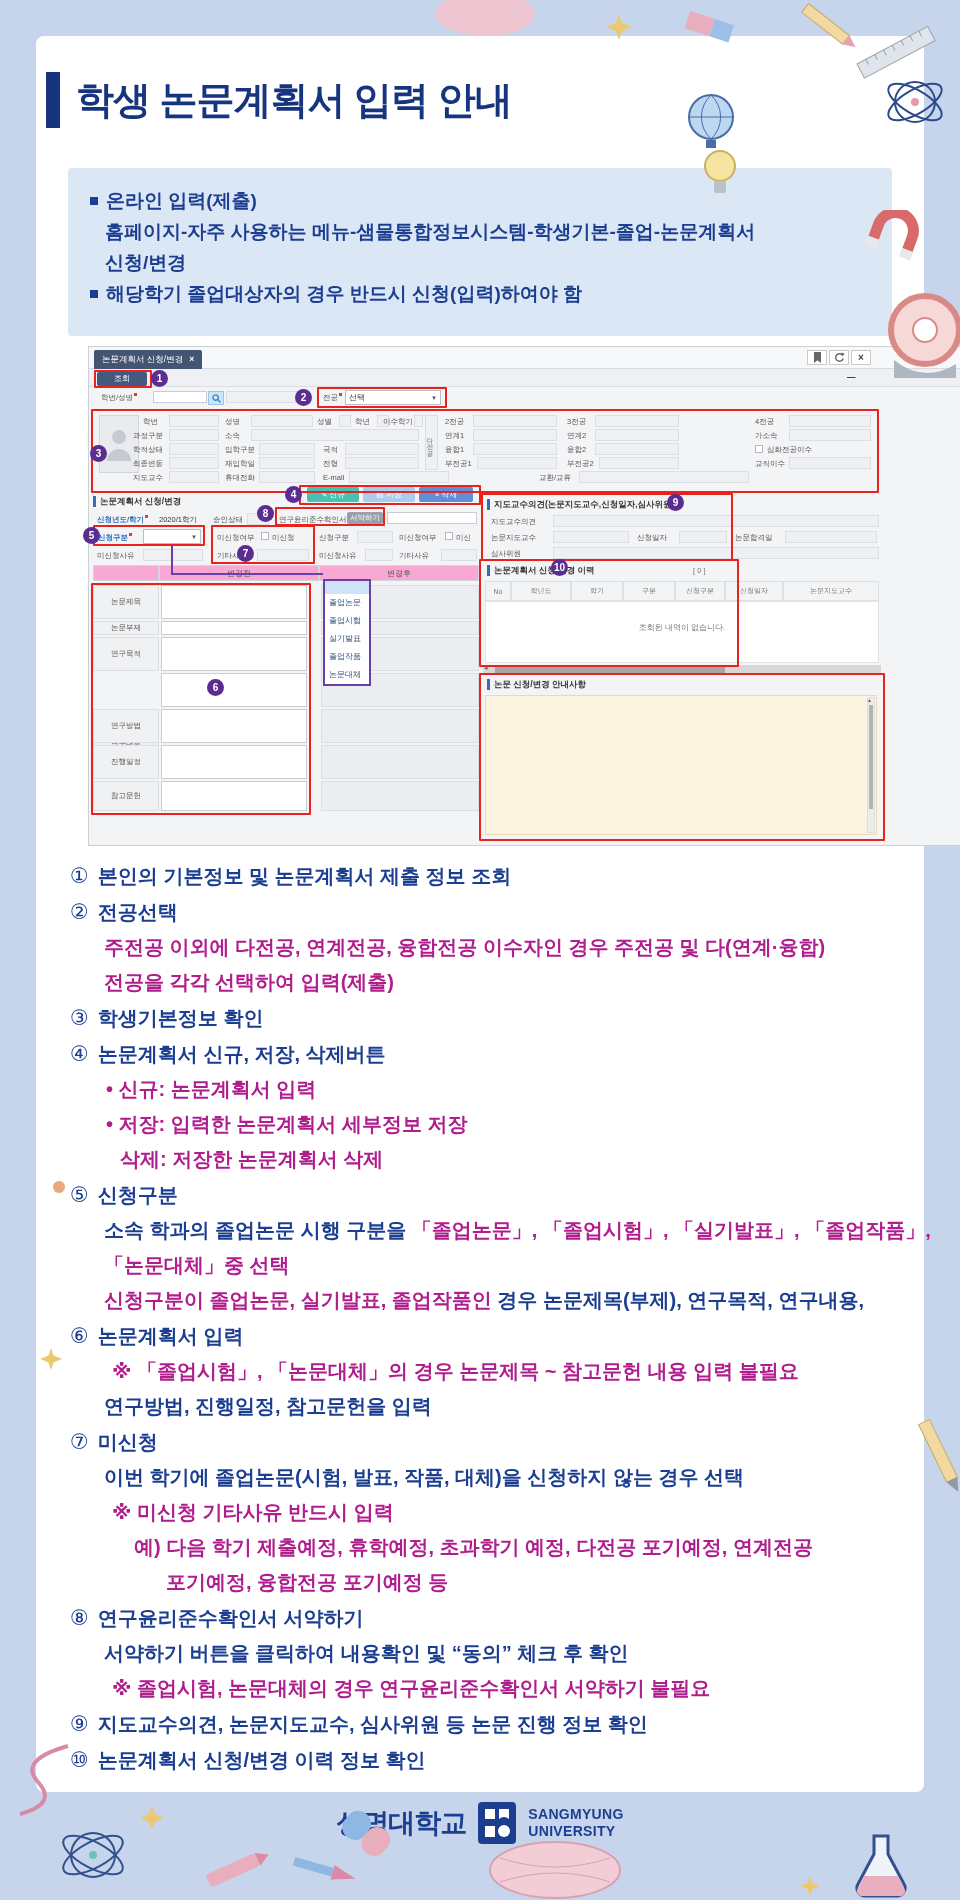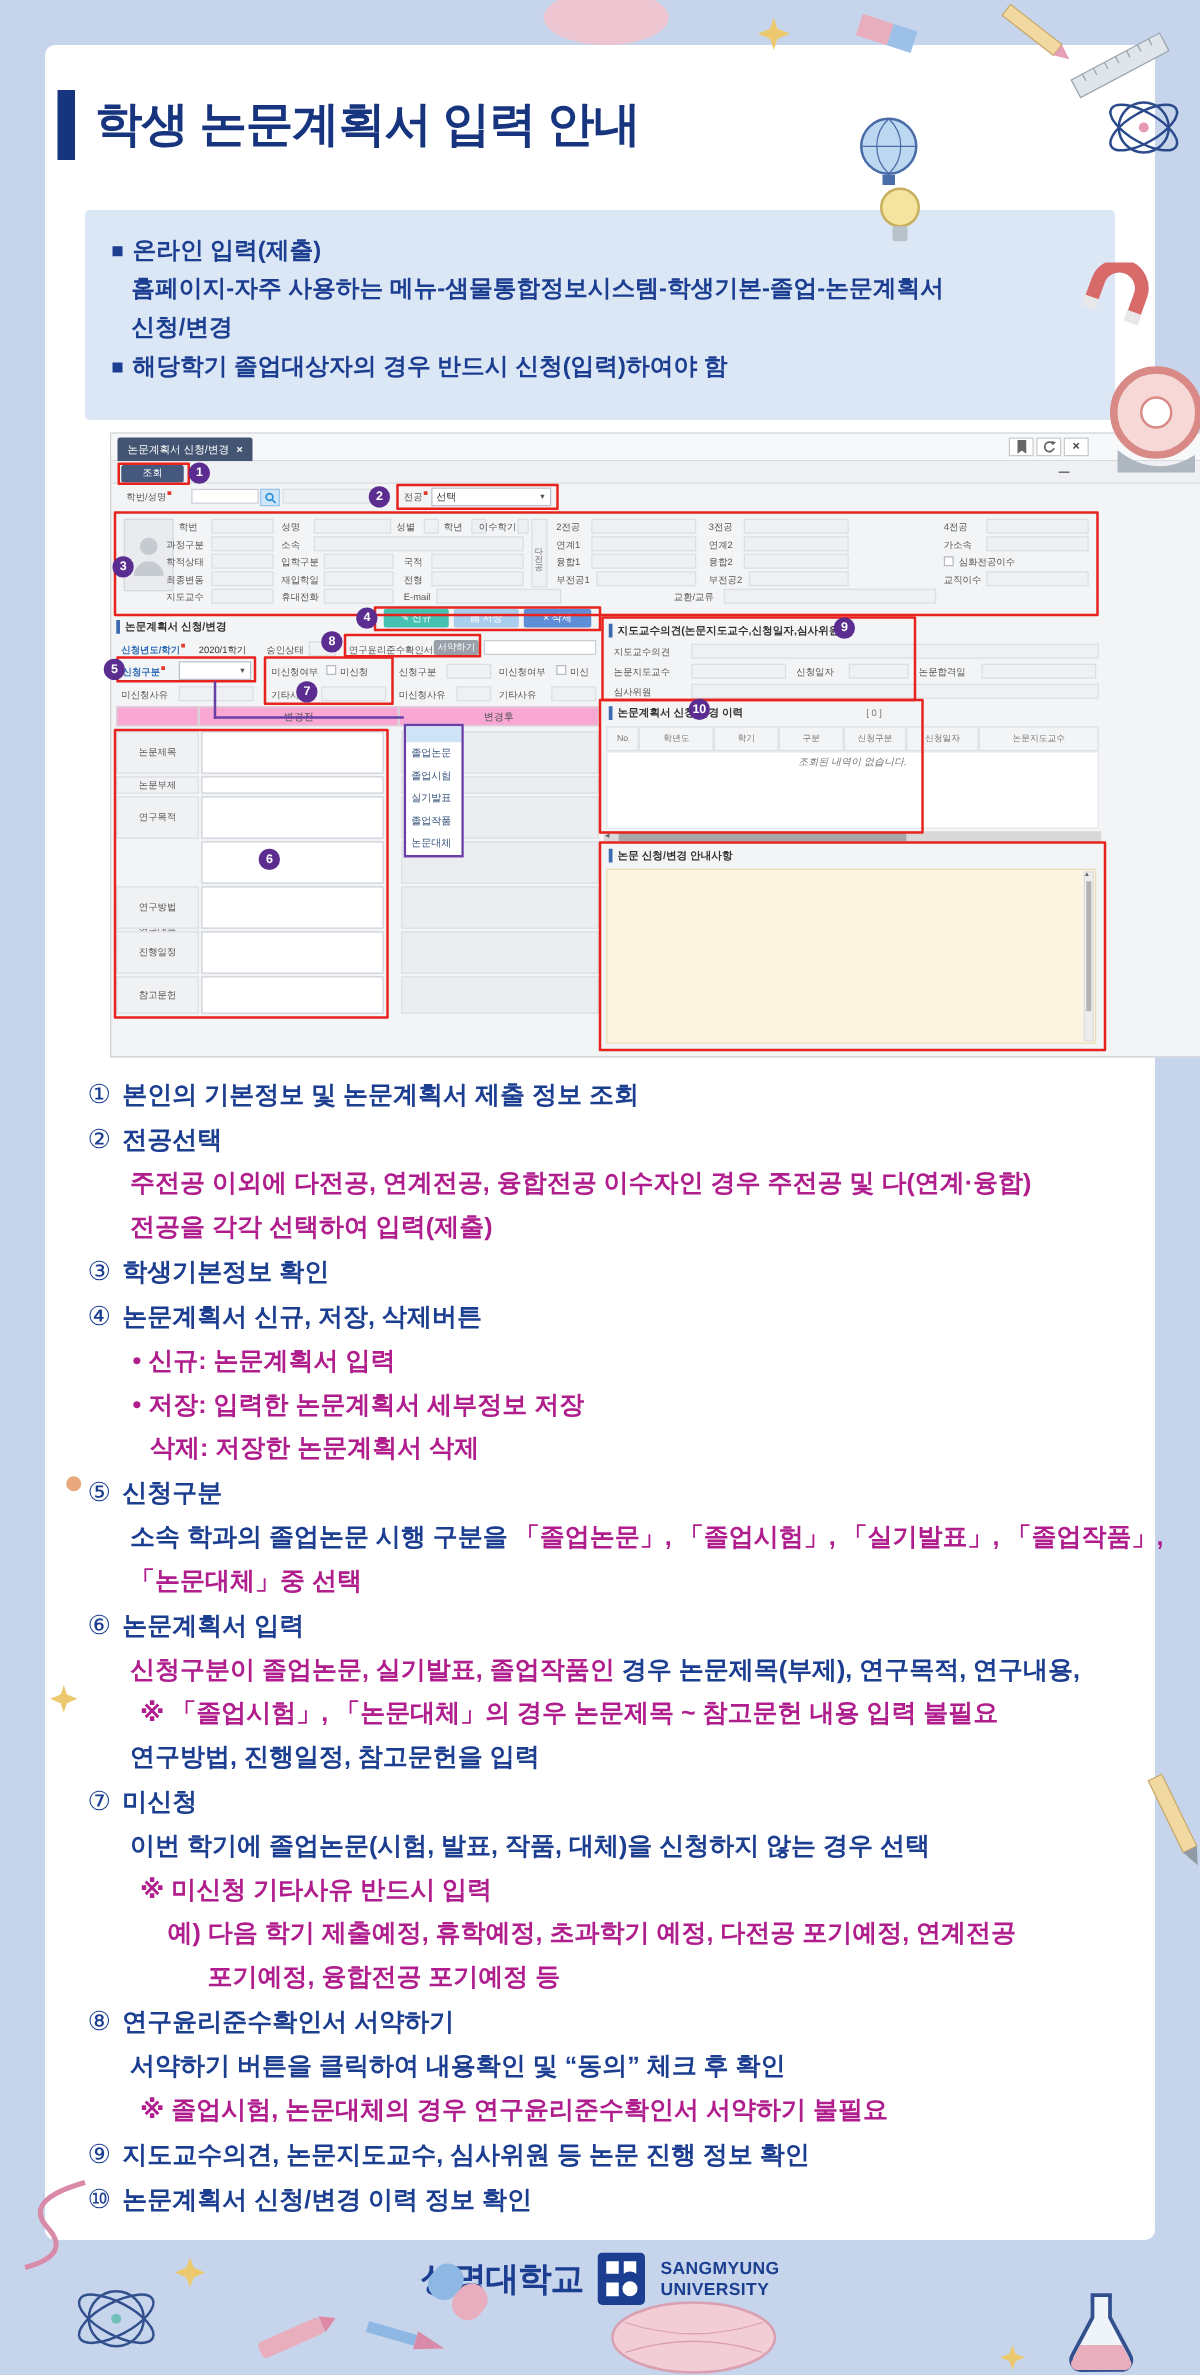--- a/index.html
+++ b/index.html
@@ -428,21 +428,21 @@
     <span class="lb" style="left:604px;top:219px;color:#777;">[ 0 ]</span>
     <div class="rb" style="left:390px;top:212px;width:260px;height:108px;"></div>
     <div class="thc" style="left:396px;top:234px;width:26px;">No</div>
     <div class="thc" style="left:422px;top:234px;width:60px;">학년도</div>
     <div class="thc" style="left:482px;top:234px;width:52px;">학기</div>
     <div class="thc" style="left:534px;top:234px;width:52px;">구분</div>
     <div class="thc" style="left:586px;top:234px;width:50px;">신청구분</div>
     <div class="thc" style="left:636px;top:234px;width:58px;">신청일자</div>
     <div class="thc" style="left:694px;top:234px;width:96px;">논문지도교수</div>
     <div class="ab" style="left:396px;top:254px;width:394px;height:62px;background:#fff;border:1px solid #e2e4e7;">
-      <div style="text-align:center;margin-top:2px;font-size:8px;color:#777;font-style:italic;">조회된 내역이 없습니다.</div>
+      <div style="text-align:center;margin-top:20px;font-size:8px;color:#777;">조회된 내역이 없습니다.</div>
     </div>
     <div class="scrh" style="left:394px;top:318px;width:398px;">
       <span style="position:absolute;left:1px;top:-1px;font-size:7px;color:#666;">◂</span>
       <span style="position:absolute;left:12px;top:1px;width:230px;height:7px;background:#a6a6a6;display:inline-block;"></span>
     </div>
 
     <div class="sect" style="left:398px;top:332px;">논문 신청/변경 안내사항</div>
     <div class="rb" style="left:390px;top:326px;width:406px;height:168px;"></div>
     <div class="ab" style="left:396px;top:348px;width:392px;height:140px;background:#fcf3e0;border:1px solid #e9dbb9;">
       <div class="scrv" style="right:1px;top:1px;height:136px;">
@@ -458,22 +458,22 @@
     <div class="il ind1 mag">주전공 이외에 다전공, 연계전공, 융합전공 이수자인 경우 주전공 및 다(연계·융합)</div>
     <div class="il ind1 mag">전공을 각각 선택하여 입력(제출)</div>
     <div class="il"><span class="no">③</span><span>학생기본정보 확인</span></div>
     <div class="il"><span class="no">④</span><span>논문계획서 신규, 저장, 삭제버튼</span></div>
     <div class="il ind-bu mag">• 신규: 논문계획서 입력</div>
     <div class="il ind-bu mag">• 저장: 입력한 논문계획서 세부정보 저장</div>
     <div class="il ind-b3 mag">삭제: 저장한 논문계획서 삭제</div>
     <div class="il"><span class="no">⑤</span><span>신청구분</span></div>
     <div class="il ind1"><span class="navy">소속 학과의 졸업논문 시행 구분을 </span><span class="mag">「졸업논문」, 「졸업시험」, 「실기발표」, 「졸업작품」,</span></div>
     <div class="il ind1 mag">「논문대체」중 선택</div>
+    <div class="il ind1"><span class="mag">신청구분이 졸업논문, 실기발표, 졸업작품인 </span><span class="navy">경우 논문제목(부제), 연구목적, 연구내용,</span></div>
     <div class="il"><span class="no">⑥</span><span>논문계획서 입력</span></div>
-    <div class="il ind1"><span class="mag">신청구분이 졸업논문, 실기발표, 졸업작품인 </span><span class="navy">경우 논문제목(부제), 연구목적, 연구내용,</span></div>
     <div class="il ind-nt mag">※ 「졸업시험」, 「논문대체」의 경우 논문제목 ~ 참고문헌 내용 입력 불필요</div>
     <div class="il ind1 navy">연구방법, 진행일정, 참고문헌을 입력</div>
     <div class="il"><span class="no">⑦</span><span>미신청</span></div>
     <div class="il ind1 navy">이번 학기에 졸업논문(시험, 발표, 작품, 대체)을 신청하지 않는 경우 선택</div>
     <div class="il ind-nt mag">※ 미신청 기타사유 반드시 입력</div>
     <div class="il ind-ex mag">예) 다음 학기 제출예정, 휴학예정, 초과학기 예정, 다전공 포기예정, 연계전공</div>
     <div class="il ind-ex2 mag">포기예정, 융합전공 포기예정 등</div>
     <div class="il"><span class="no">⑧</span><span>연구윤리준수확인서 서약하기</span></div>
     <div class="il ind1 navy">서약하기 버튼을 클릭하여 내용확인 및 “동의” 체크 후 확인</div>
     <div class="il ind-nt mag">※ 졸업시험, 논문대체의 경우 연구윤리준수확인서 서약하기 불필요</div>

